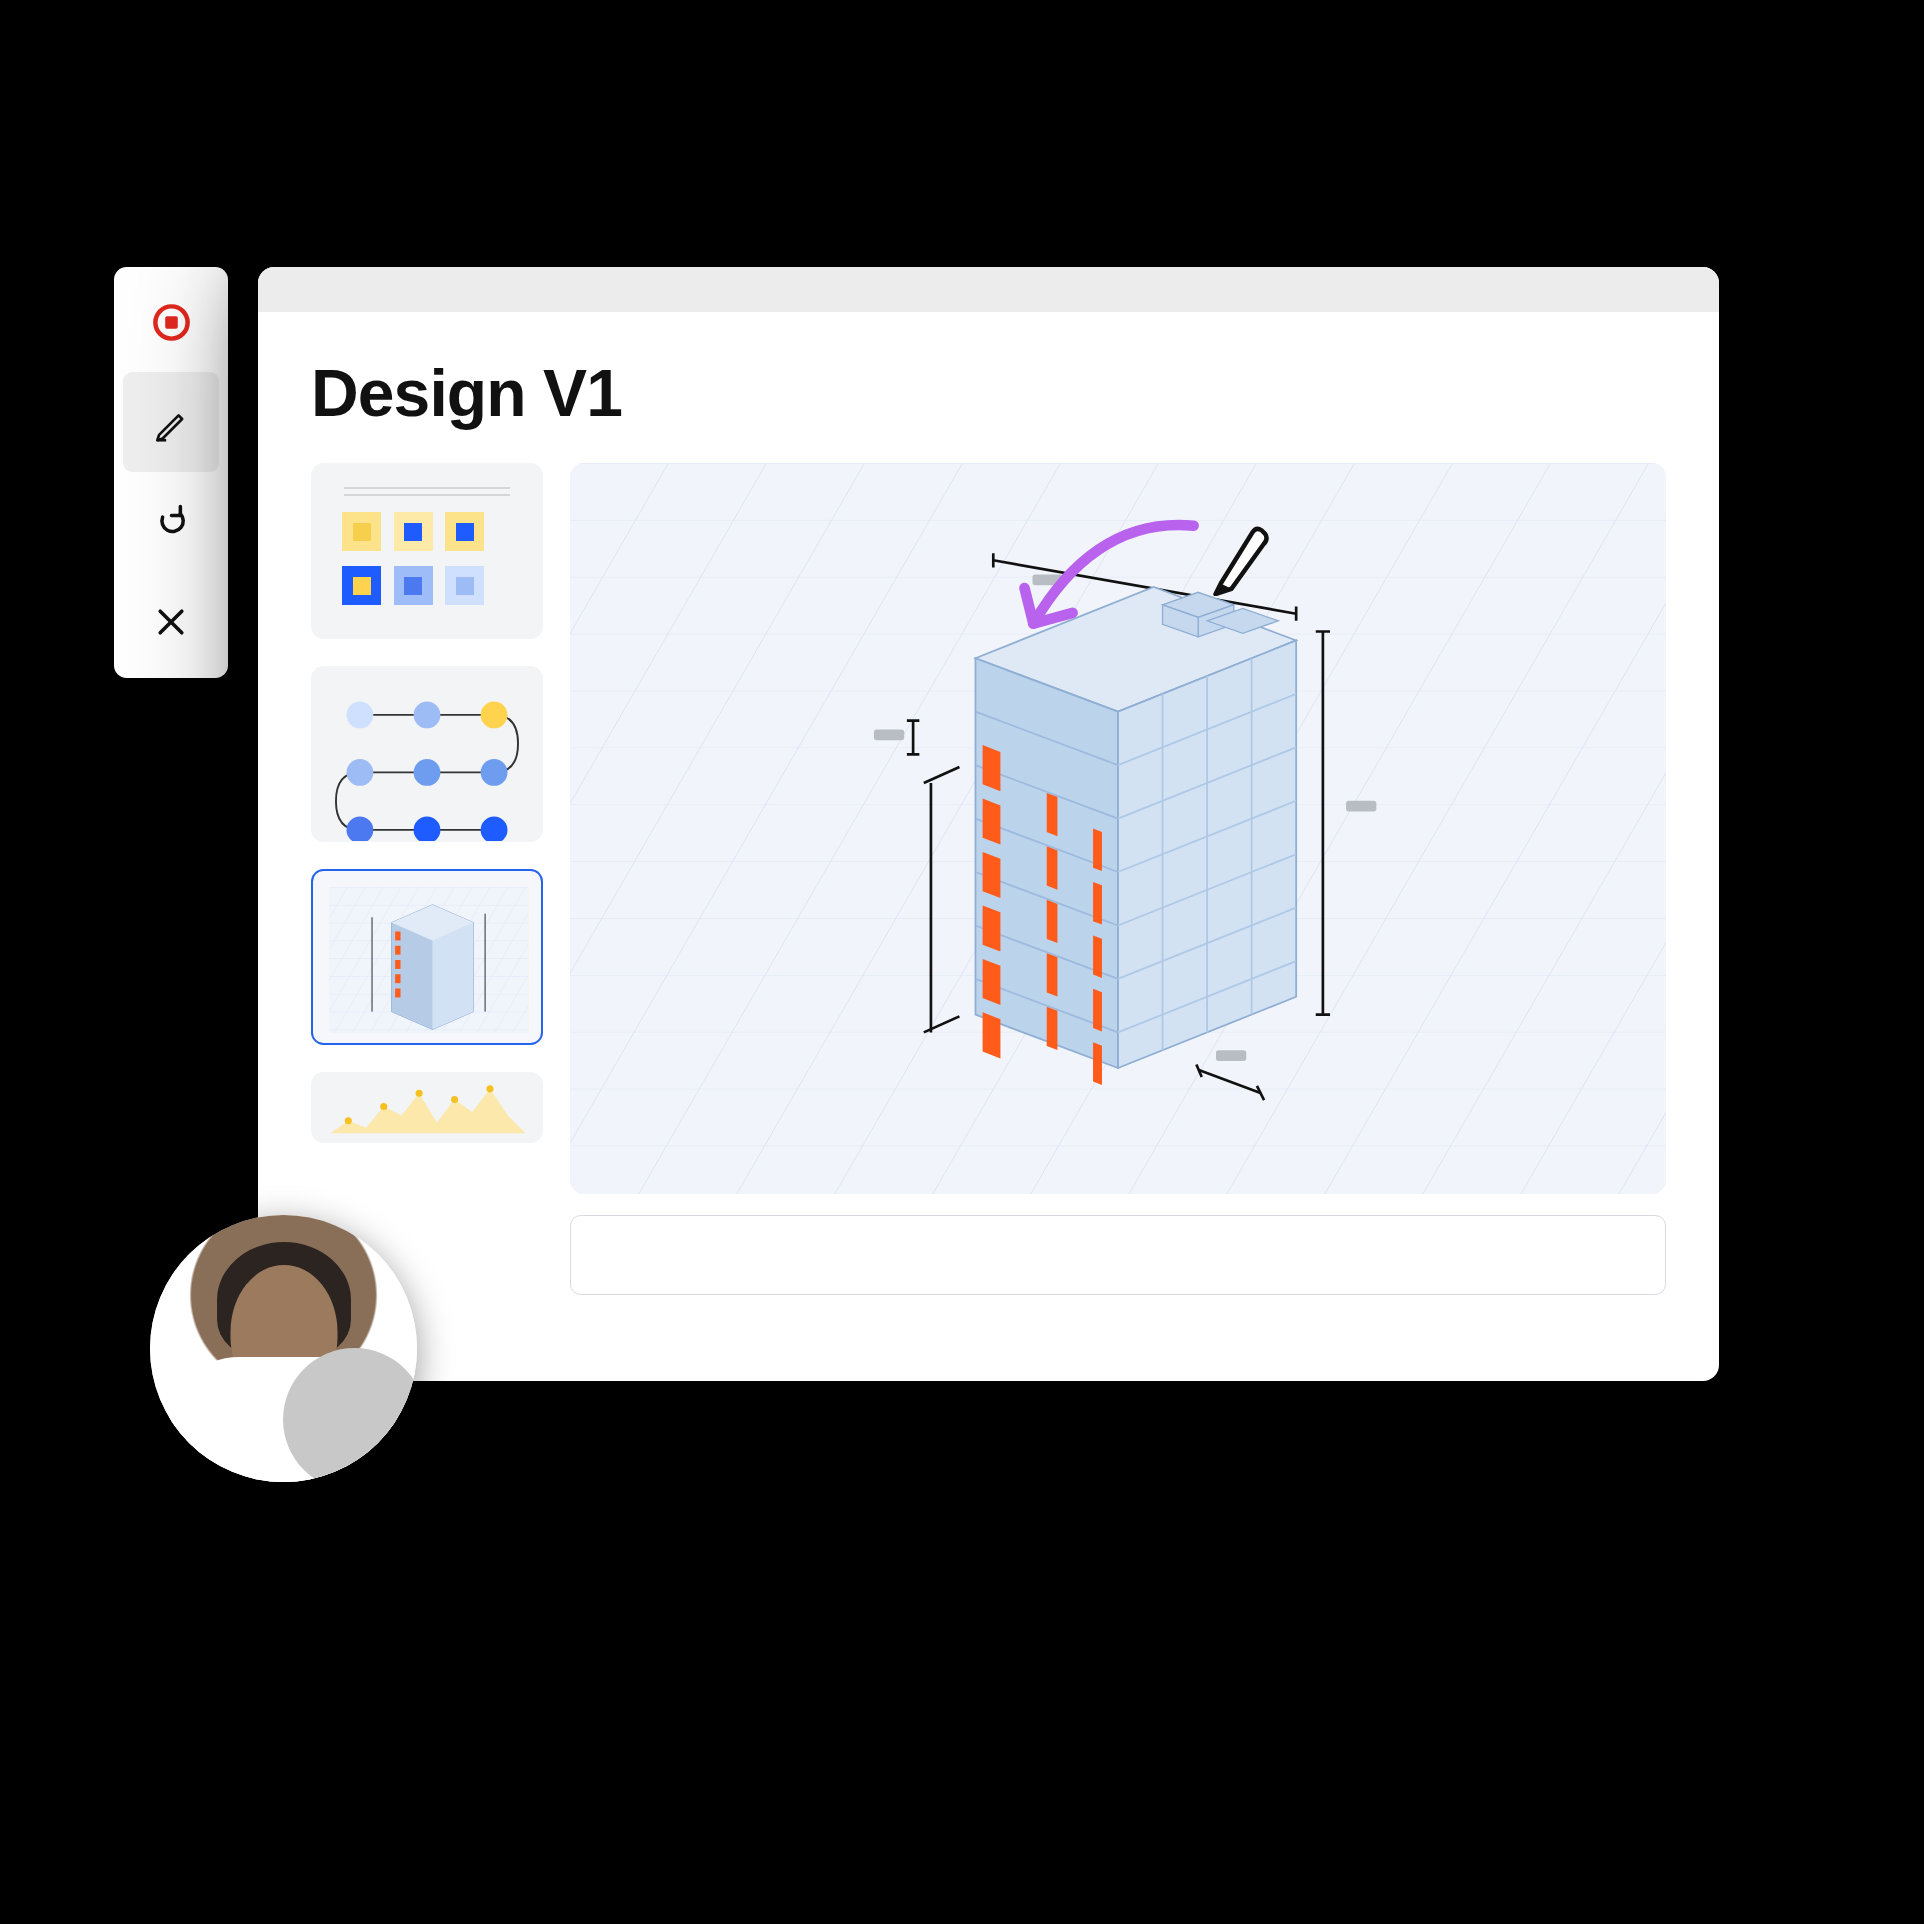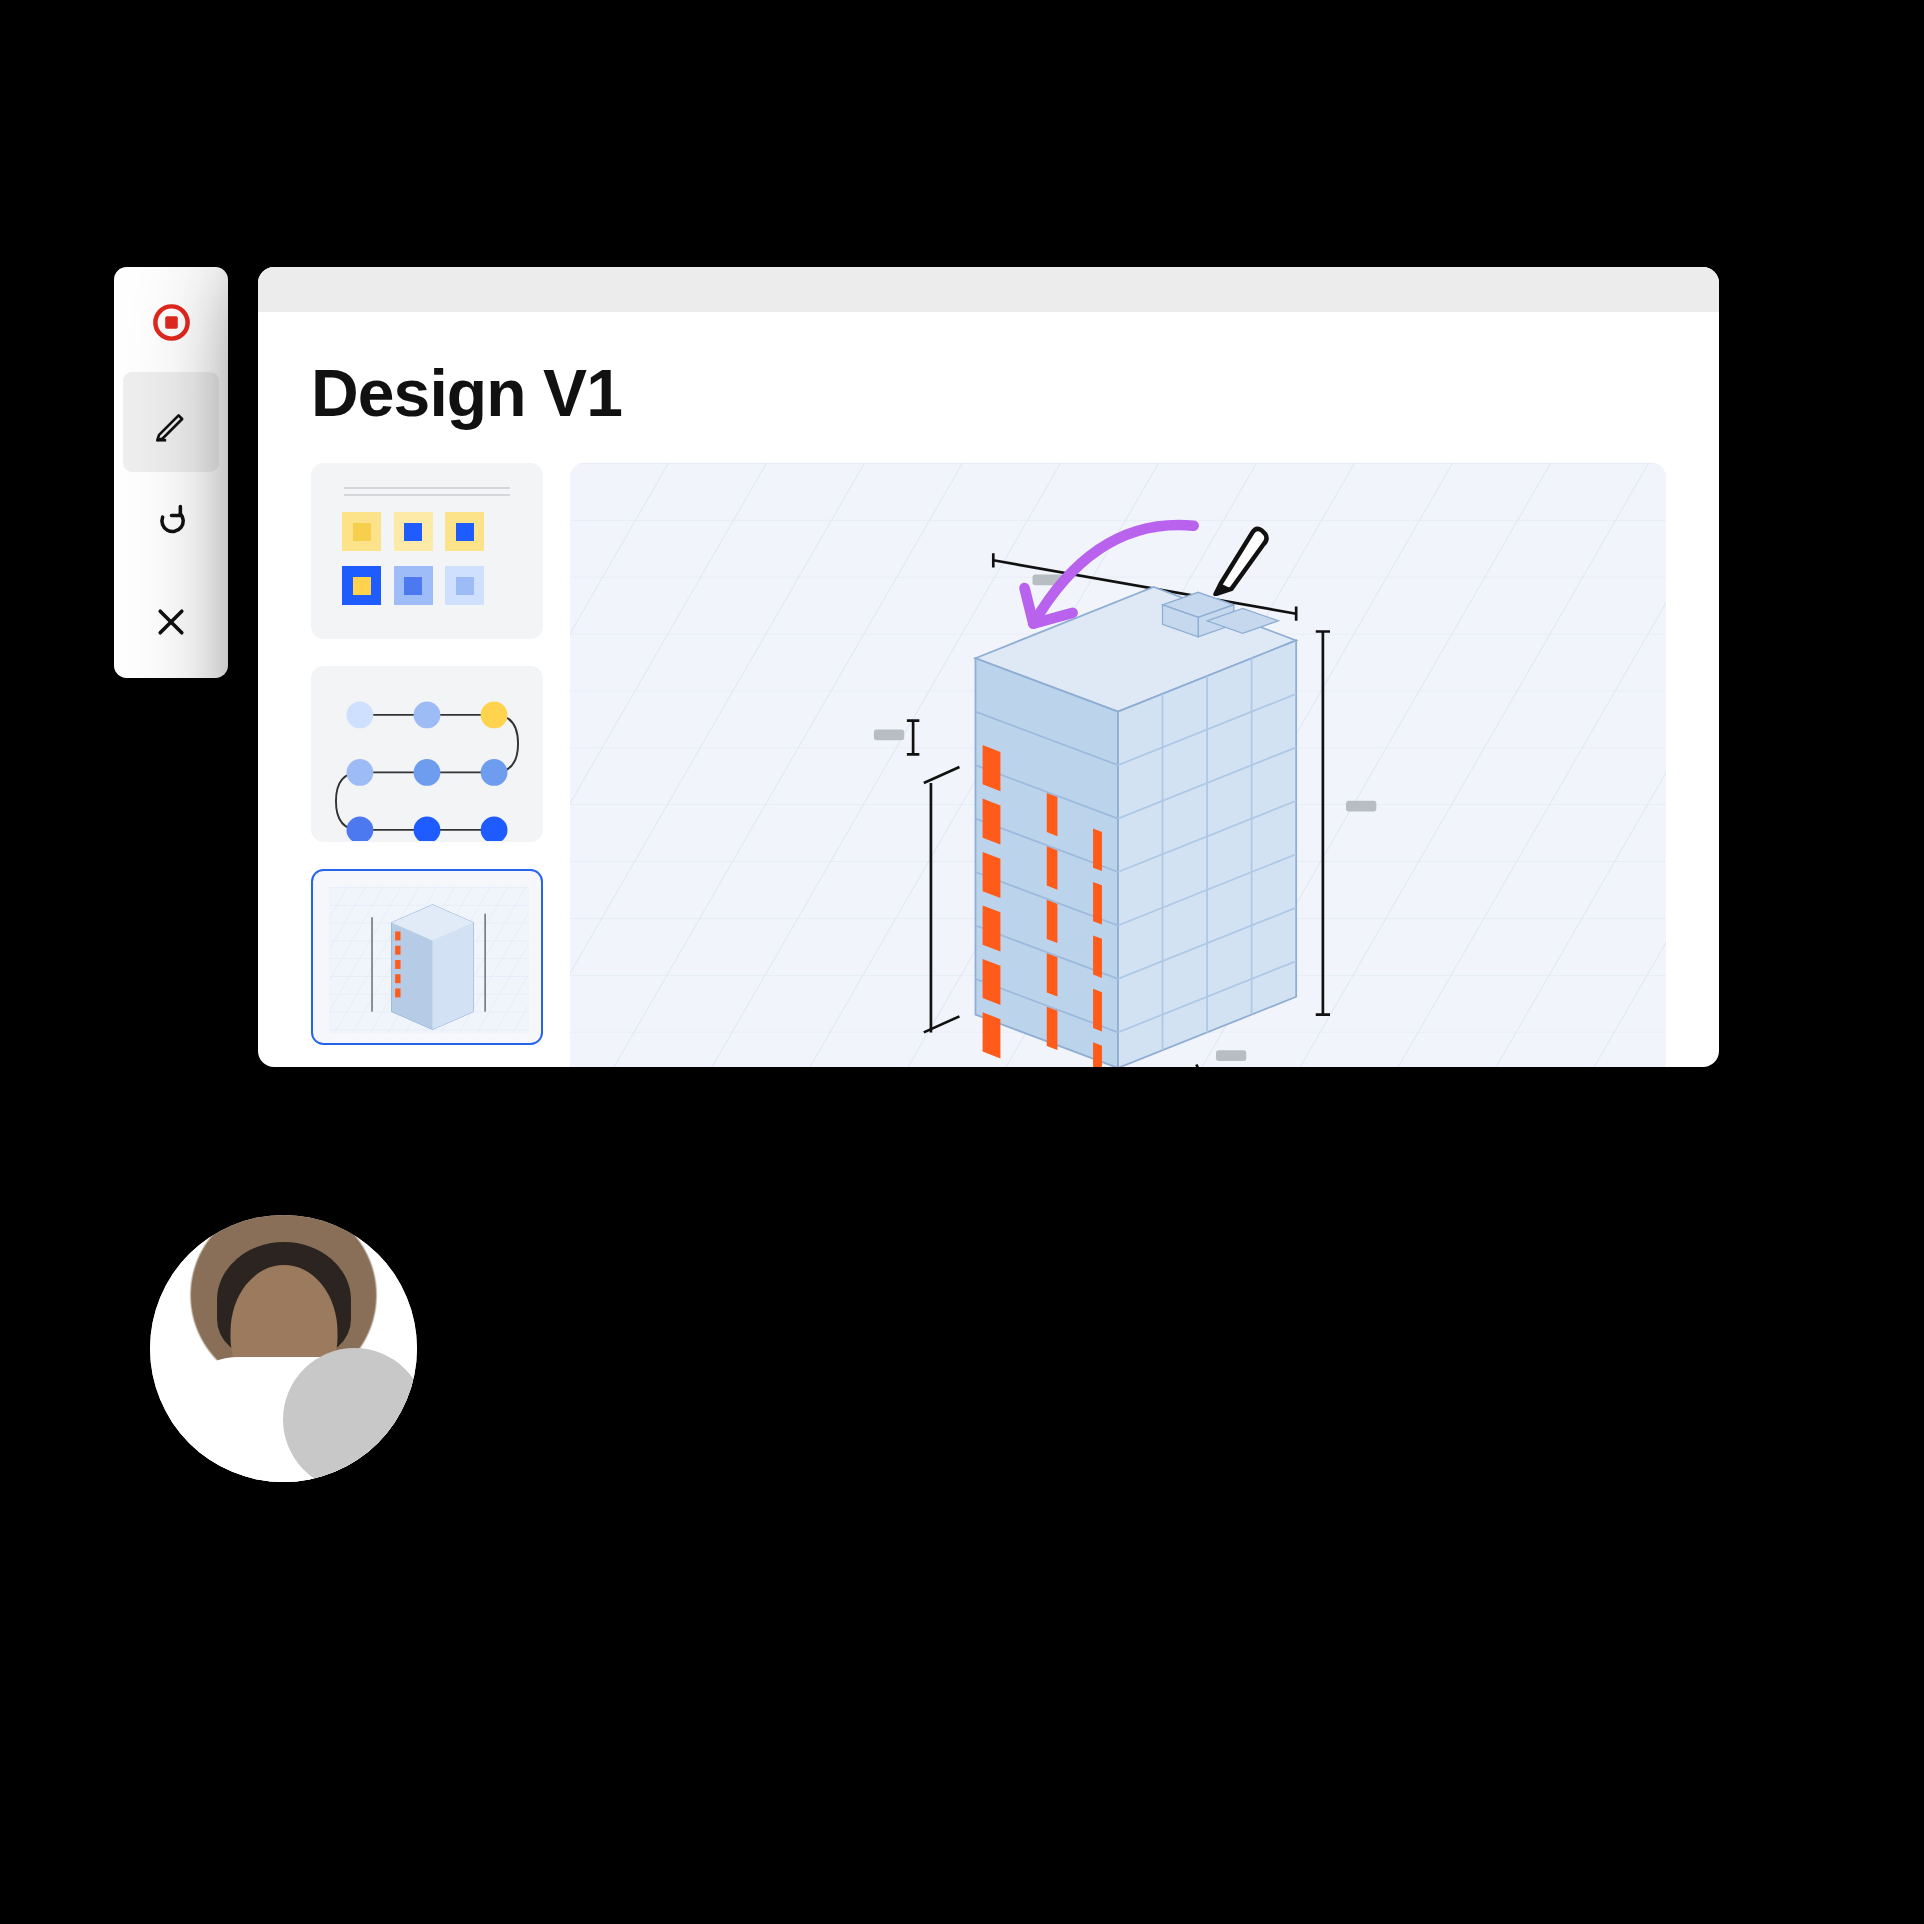--- a/index.html
+++ b/index.html
@@ -11,21 +11,21 @@
   position: relative;
   overflow: hidden;
 }
 
 
 .app-window {
   position: absolute;
   left: 258px;
   top: 267px;
   width: 1461px;
-  height: 800px;
+  height: 1114px;
   background: #fff;
   border-radius: 16px;
   box-shadow: 0 18px 71px rgba(0,0,0,0.35), 0 0 125px rgba(0,0,0,0.5);
   overflow: hidden;
 }
 .window-header {
   height: 45px;
   background: #ececec;
 }
 .page-title {

